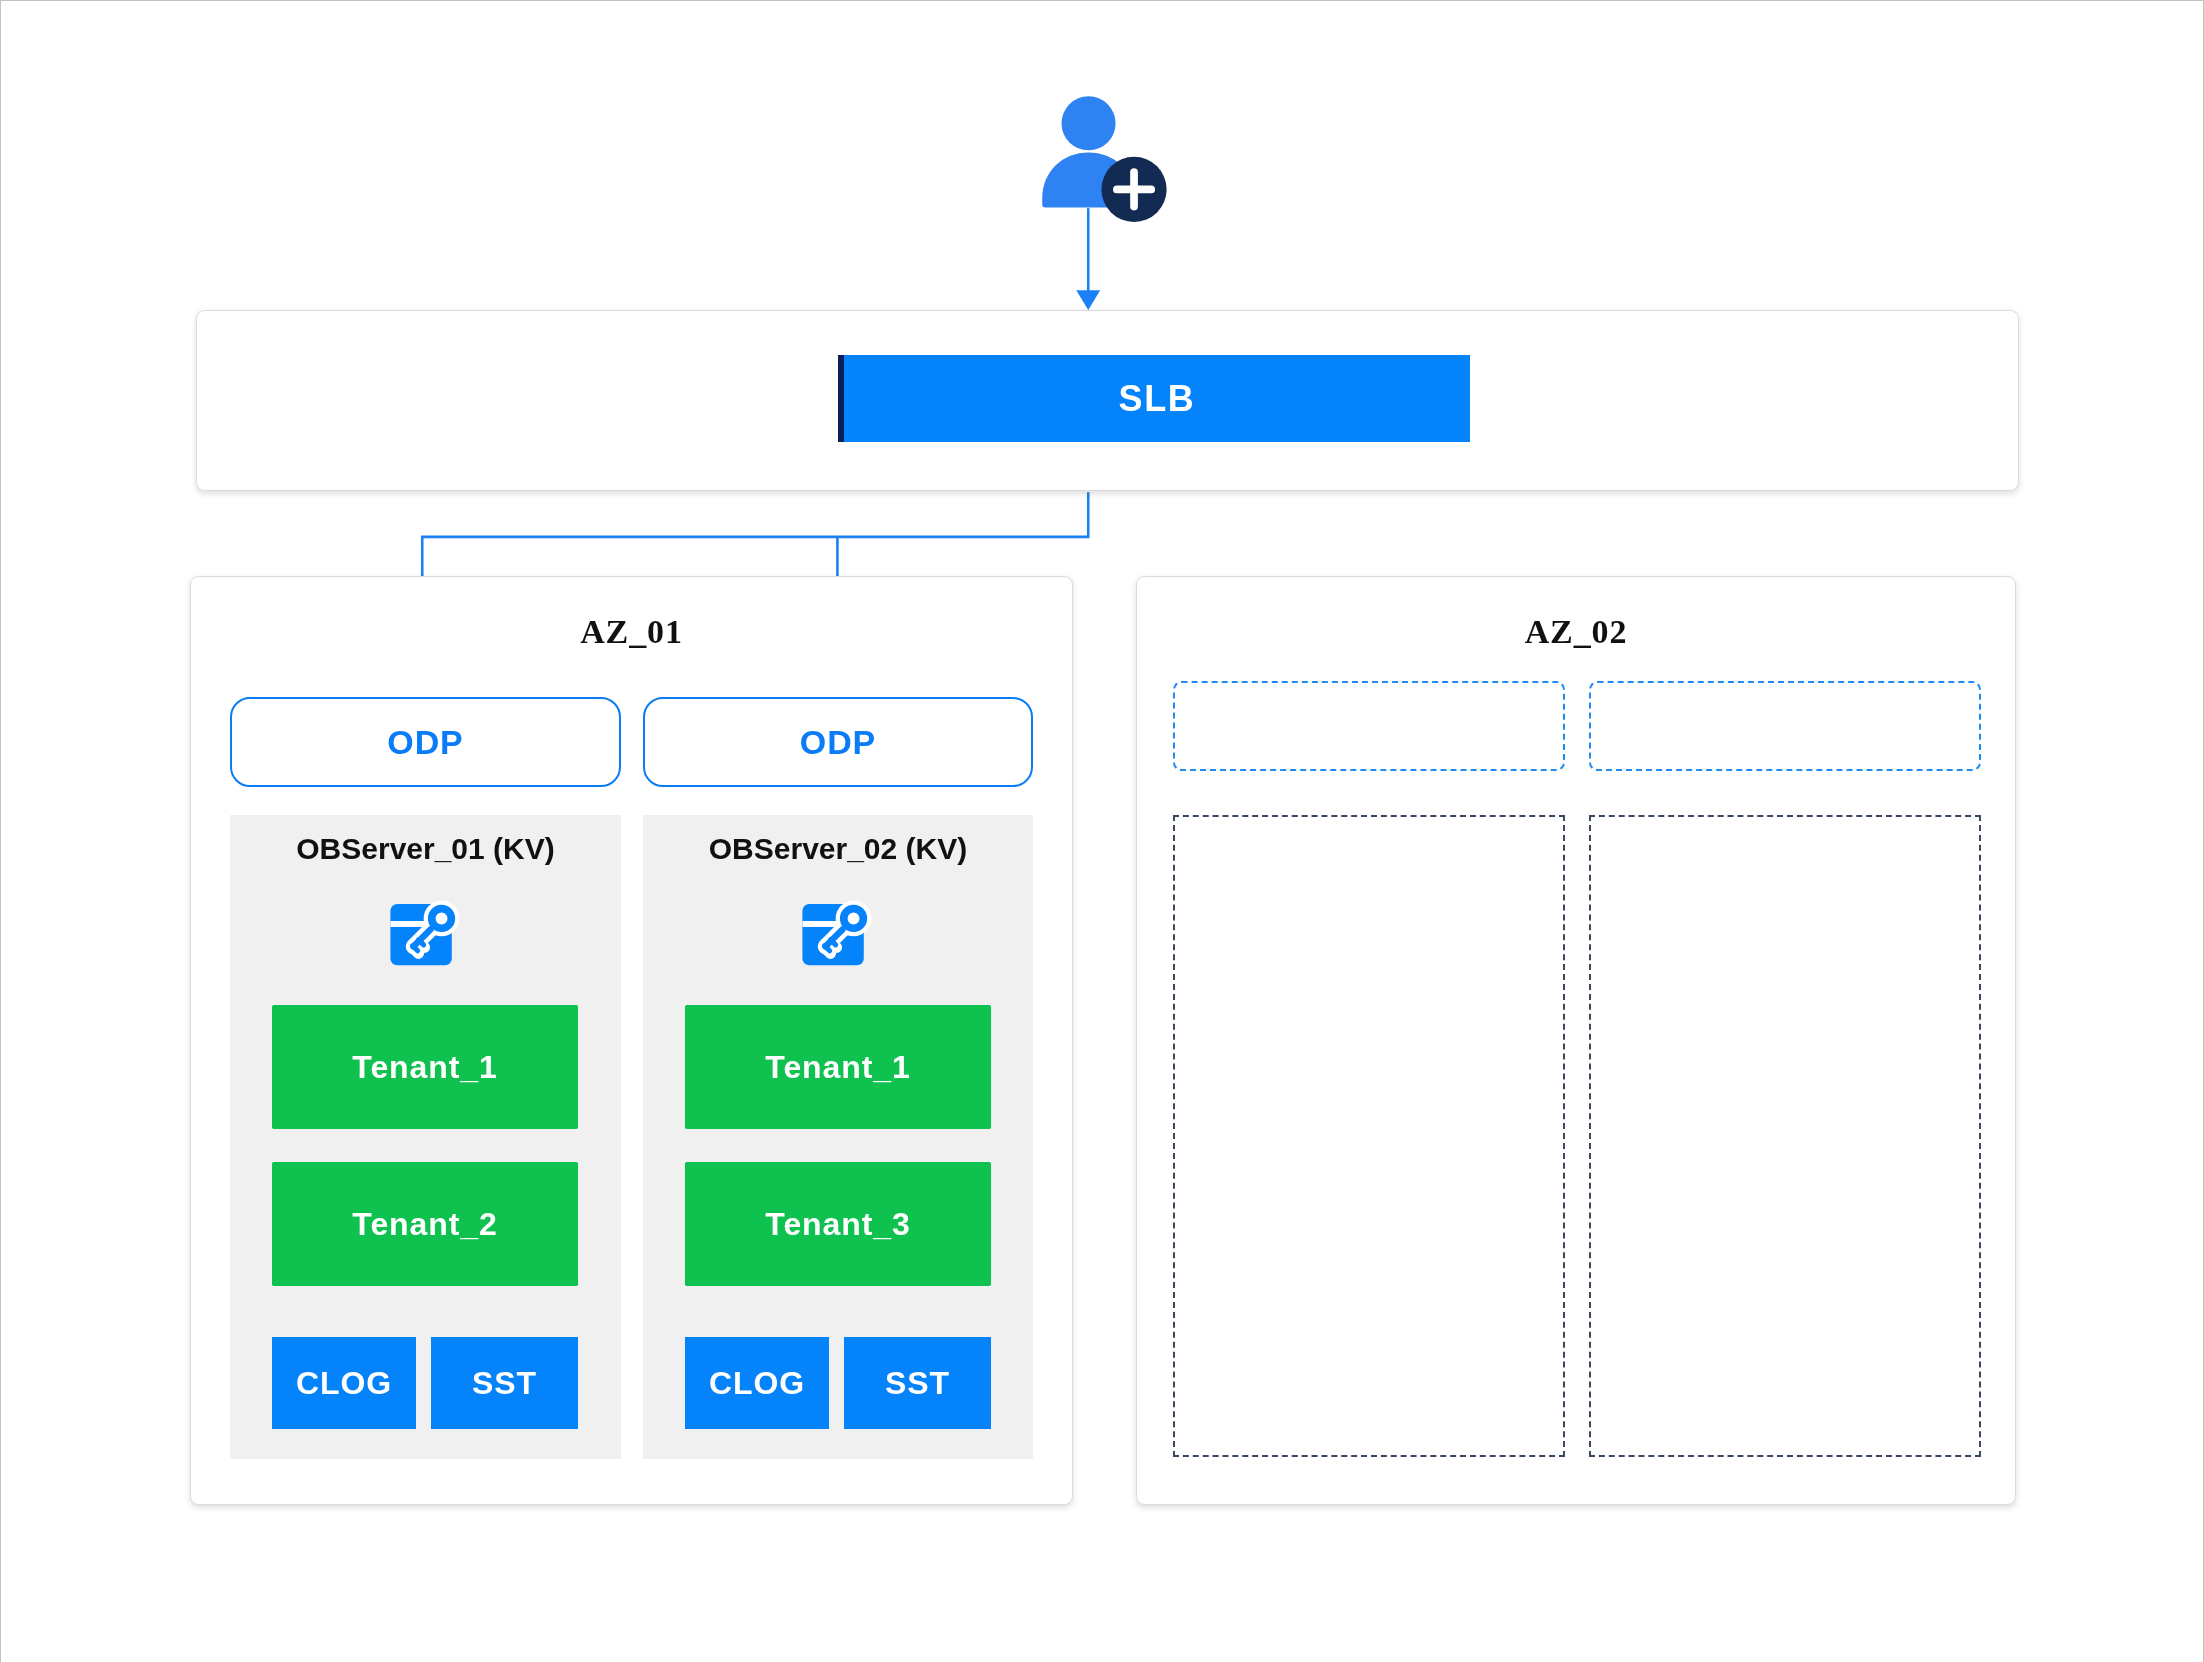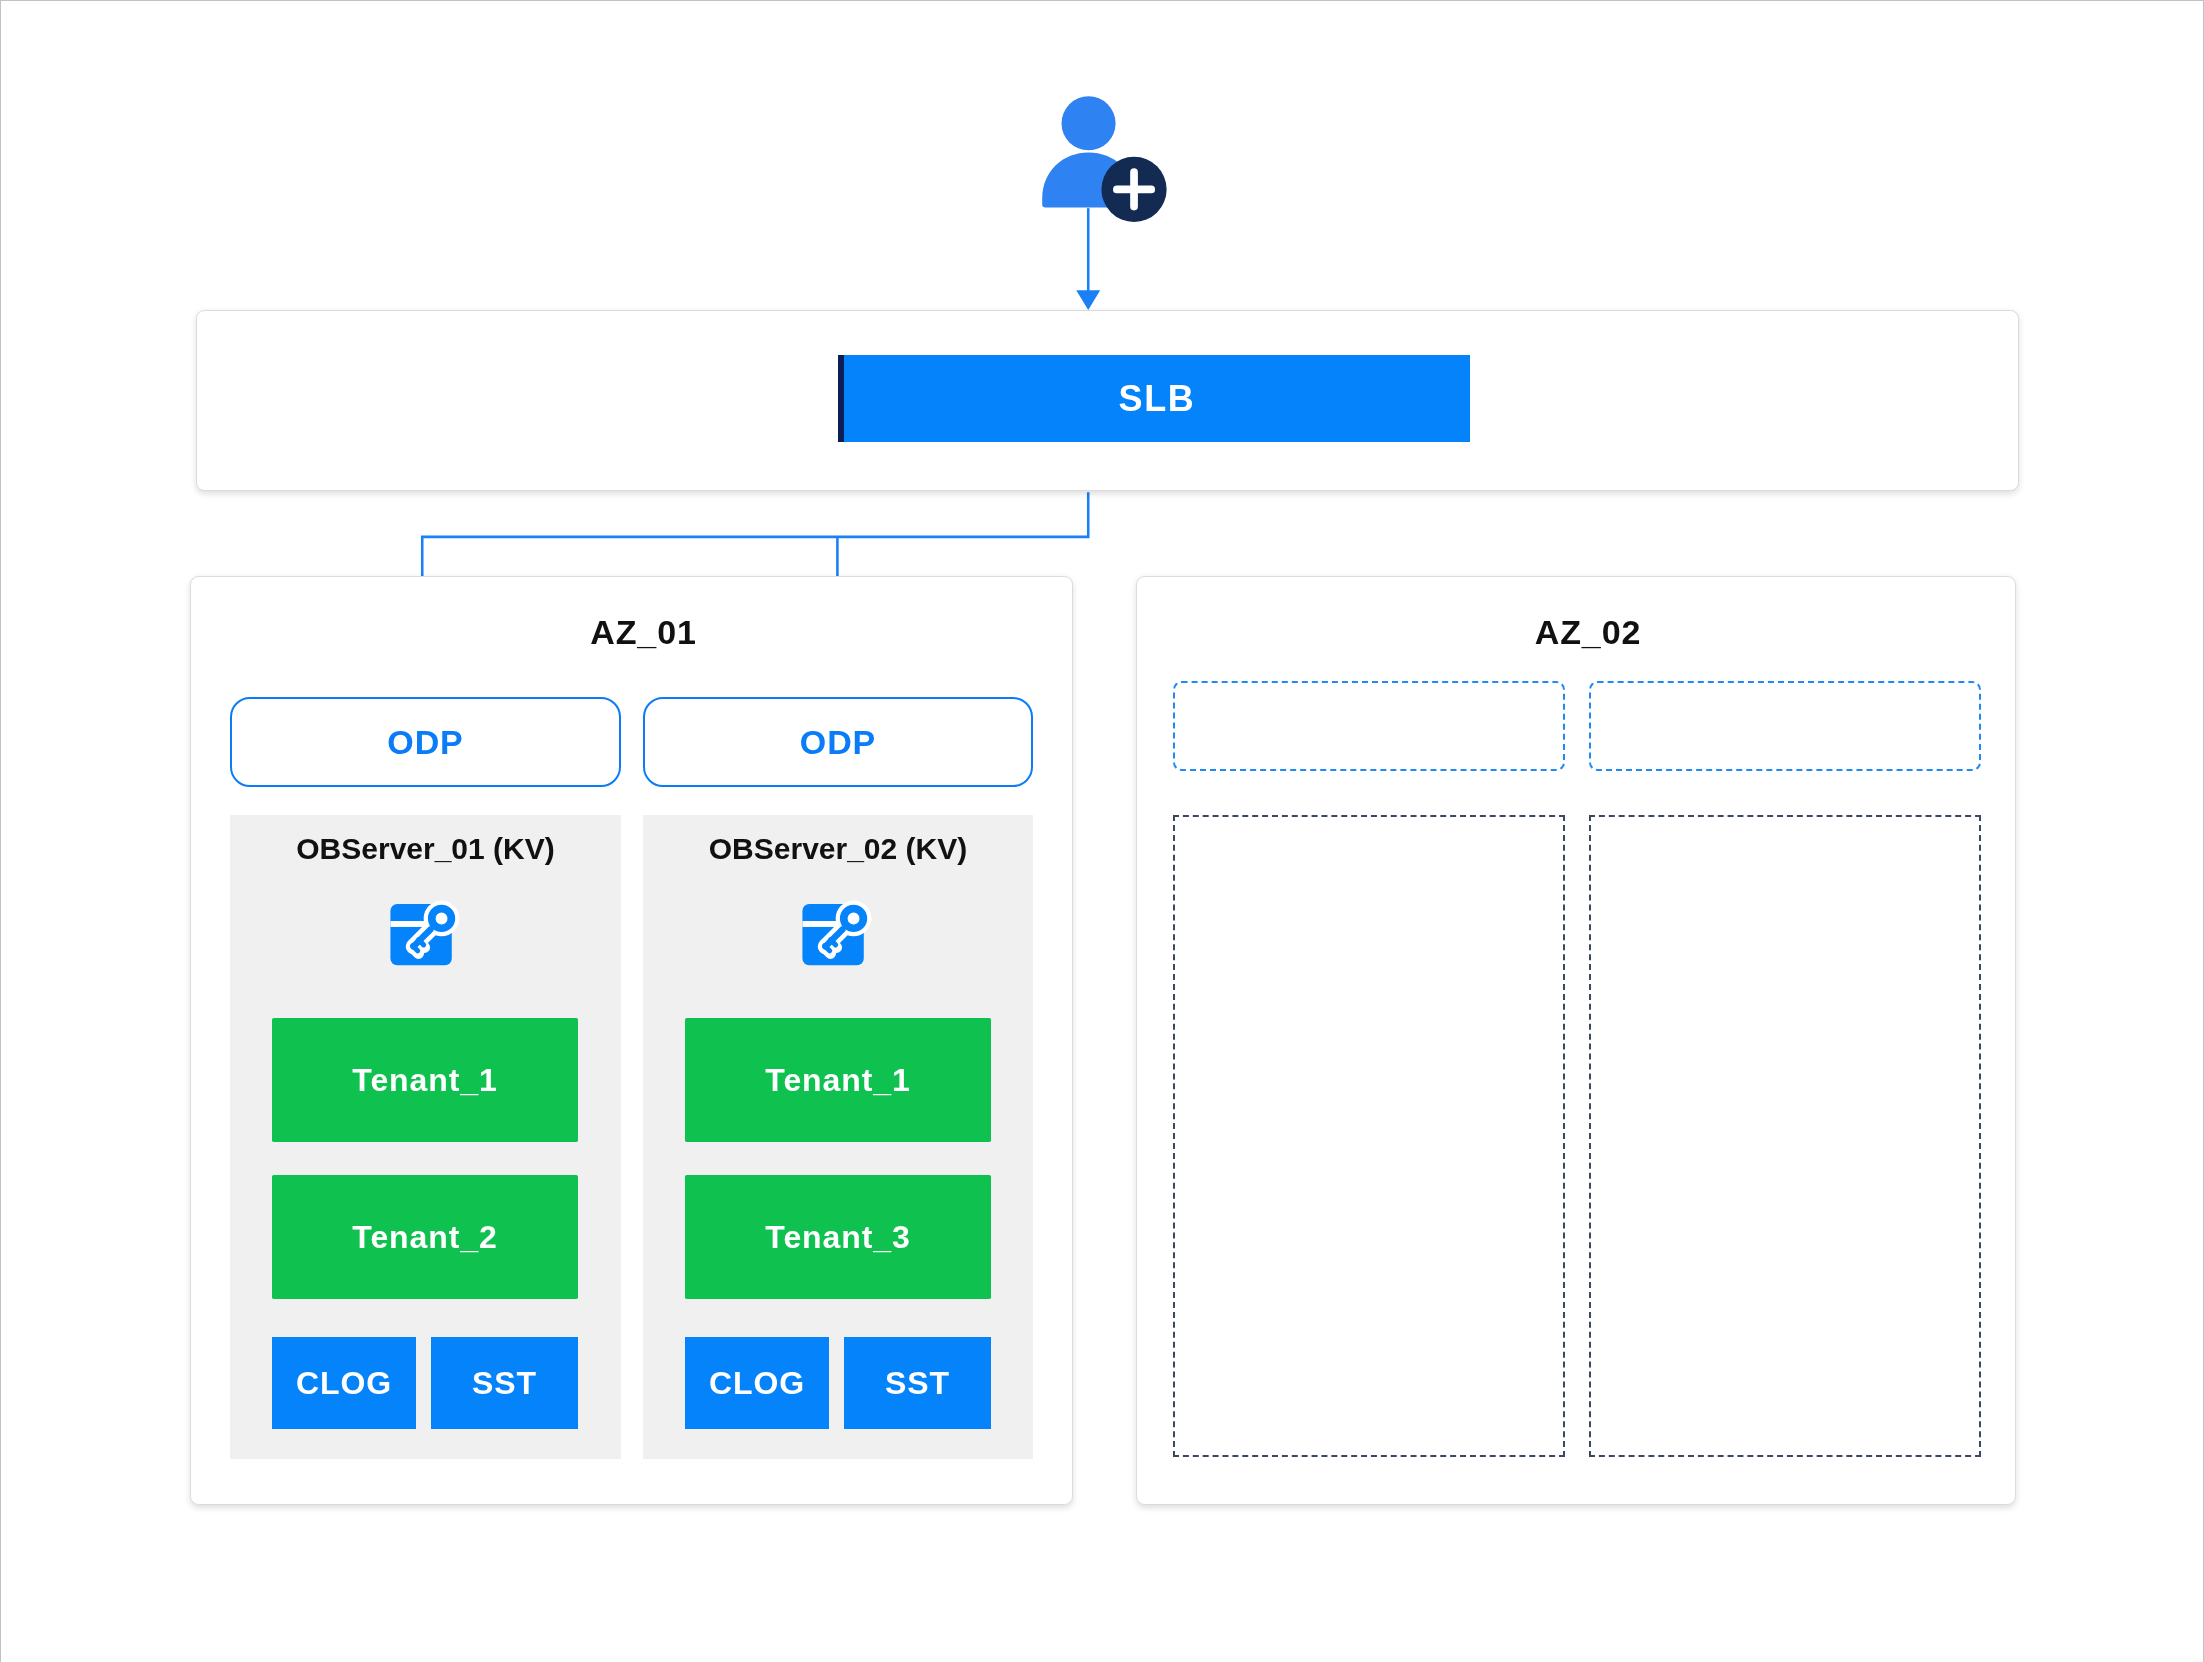--- a/index.html
+++ b/index.html
@@ -24,22 +24,22 @@
     font-family:"Liberation Sans",sans-serif;overflow:hidden;
   }
   .abs{position:absolute;box-sizing:border-box;}
   #connectors{position:absolute;left:0;top:0;width:2201px;height:1659px;pointer-events:none;}
 
   .panel{
     background:#fff;border:1.7px solid var(--border-gray);border-radius:8.6px;
     box-shadow:0 2.6px 6px rgba(0,0,0,0.13);
   }
   .zone-title{
-    left:12px;width:100%;text-align:center;
-    font-size:34px;font-weight:700;color:var(--text-dark);letter-spacing:0.9px;
+    left:0;width:100%;text-align:center;
+    font-size:34px;font-weight:700;color:var(--text-dark);letter-spacing:0.9px;font-family:Liberation Serif, serif;
   }
   .slb-node{
     left:837px;top:354px;width:632px;height:87px;
     background:var(--accent-blue);border-left:6.8px solid var(--slb-strip-navy);
     color:#fff;font-size:36px;font-weight:700;letter-spacing:1.7px;
     display:flex;align-items:center;justify-content:center;
   }
   .odp-node{
     top:120px;height:90px;background:#fff;
     border:2.6px solid var(--odp-blue);border-radius:20px;
@@ -48,21 +48,21 @@
   }
   .server-col{top:238px;height:644px;background:var(--panel-gray);}
   .server-title{
     left:0;top:17px;width:100%;text-align:center;
     font-size:30px;font-weight:700;color:var(--text-dark);
   }
   .kv-icon{left:50%;top:77px;margin-left:-39px;width:75px;height:75px;}
   .tenant-node{
     left:42px;width:306px;height:124px;background:var(--tenant-green);
     color:#fff;font-size:32px;font-weight:700;letter-spacing:0.9px;
-    display:flex;align-items:center;justify-content:center;border-radius:1.7px;margin-top:13px;
+    display:flex;align-items:center;justify-content:center;border-radius:1.7px;
   }
   .tenant-1{top:190px;}
   .tenant-2{top:347px;}
   .storage-row{left:42px;top:522px;width:306px;height:92px;display:flex;justify-content:space-between;}
   .storage-node{
     height:92px;background:var(--accent-blue);color:#fff;
     font-size:32px;font-weight:700;letter-spacing:0.9px;
     display:flex;align-items:center;justify-content:center;
   }
   .clog{width:144px;} .sst{width:147px;}

